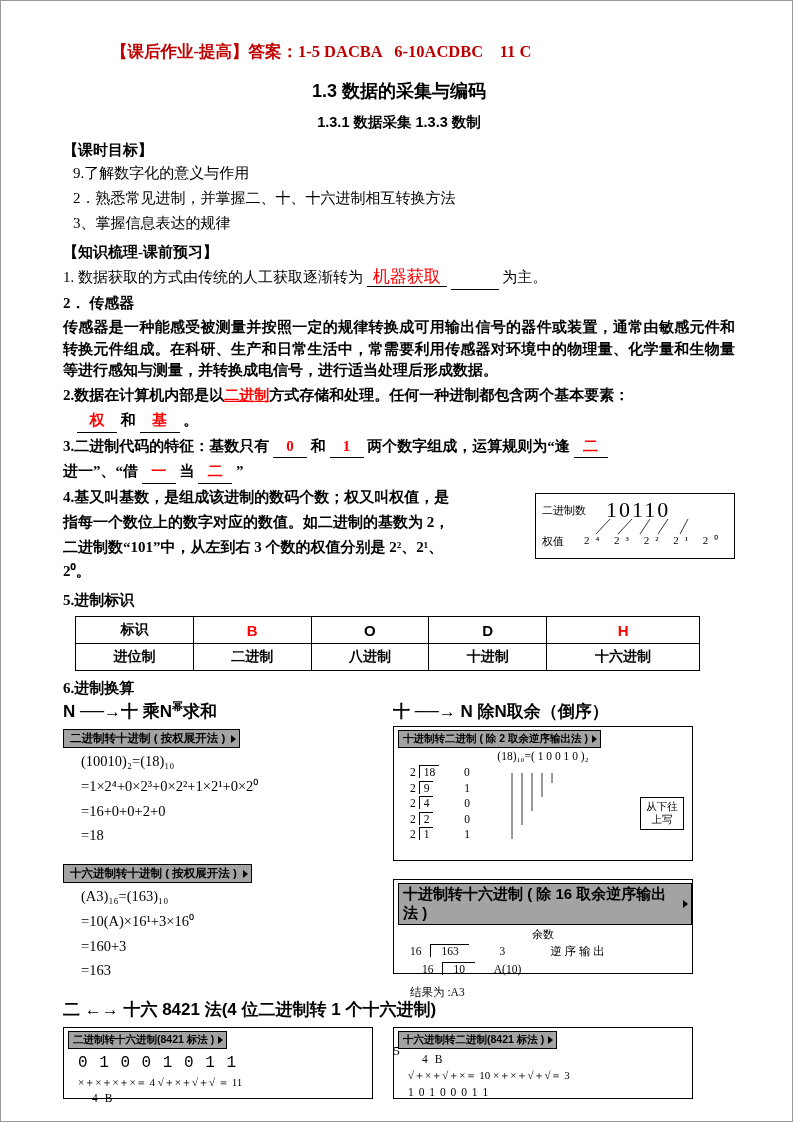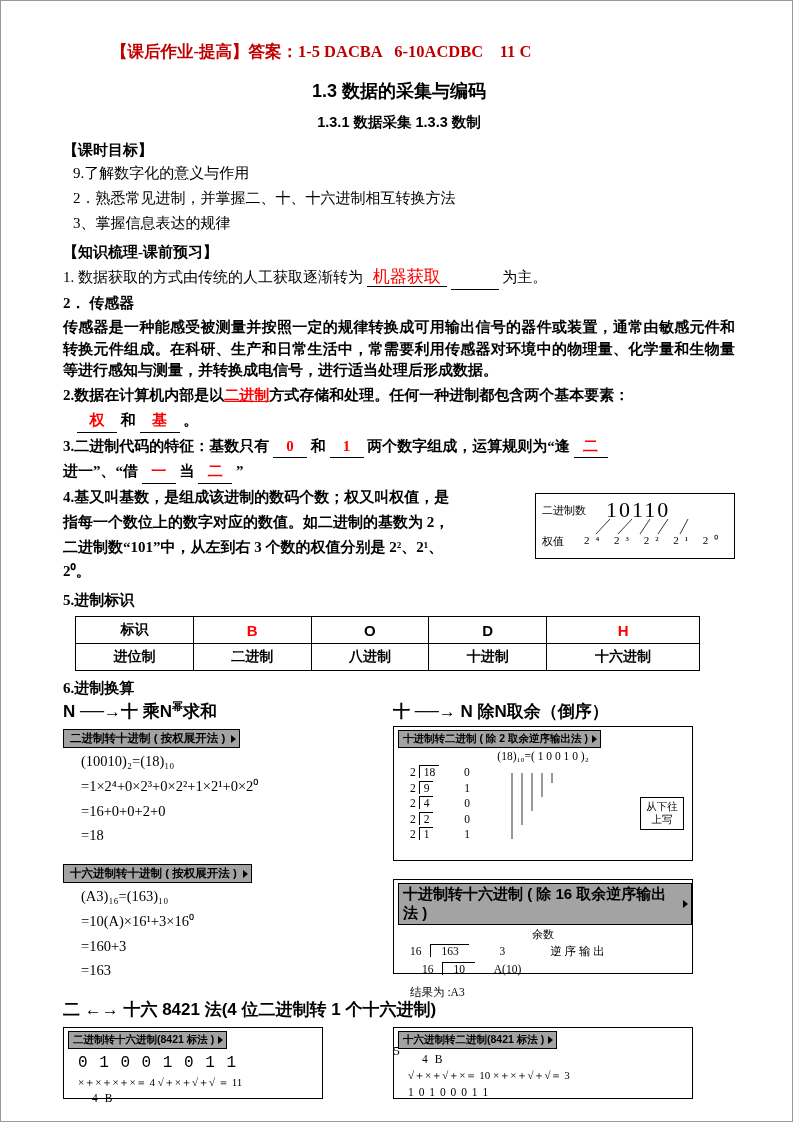--- a/index.html
+++ b/index.html
@@ -328,21 +328,21 @@
             <div style="margin-top:4px;">结果为 :A3</div>
           </div>
         </div>
       </div>
     </div>
 
     <div class="bigline" style="margin-top:16px;font-size:17px;">二 ←→ 十六    8421 法(4 位二进制转 1 个十六进制)</div>
 
     <div class="row" style="margin-top:6px;">
       <div class="col-l">
-        <div class="smallbox" style="width:260px;height:72px;">
+        <div class="smallbox" style="width:310px;height:72px;">
           <span class="banner" style="margin:3px 0 0 4px;font-size:10.5px;padding:1px 12px 1px 4px;">二进制转十六进制(8421 标法 )</span>
           <div style="margin-left:14px;font-size:16px;line-height:1.5;margin-top:2px;letter-spacing:1px;font-family:Liberation Mono, monospace;">0 1 0 0      1 0 1 1</div>
           <div style="margin-left:14px;font-size:11px;line-height:1.4;">×＋×＋×＋×＝ 4   √＋×＋√＋√ ＝ 11</div>
           <div style="margin-left:28px;font-size:11.5px;line-height:1.4;letter-spacing:2px;">4                      B</div>
         </div>
       </div>
       <div class="col-r">
         <div class="smallbox" style="width:300px;height:72px;">
           <span class="banner" style="margin:3px 0 0 4px;font-size:10.5px;padding:1px 12px 1px 4px;">十六进制转二进制(8421 标法 )</span>
           <div style="margin-left:28px;font-size:11.5px;line-height:1.5;margin-top:2px;letter-spacing:2px;">4                      B</div>

